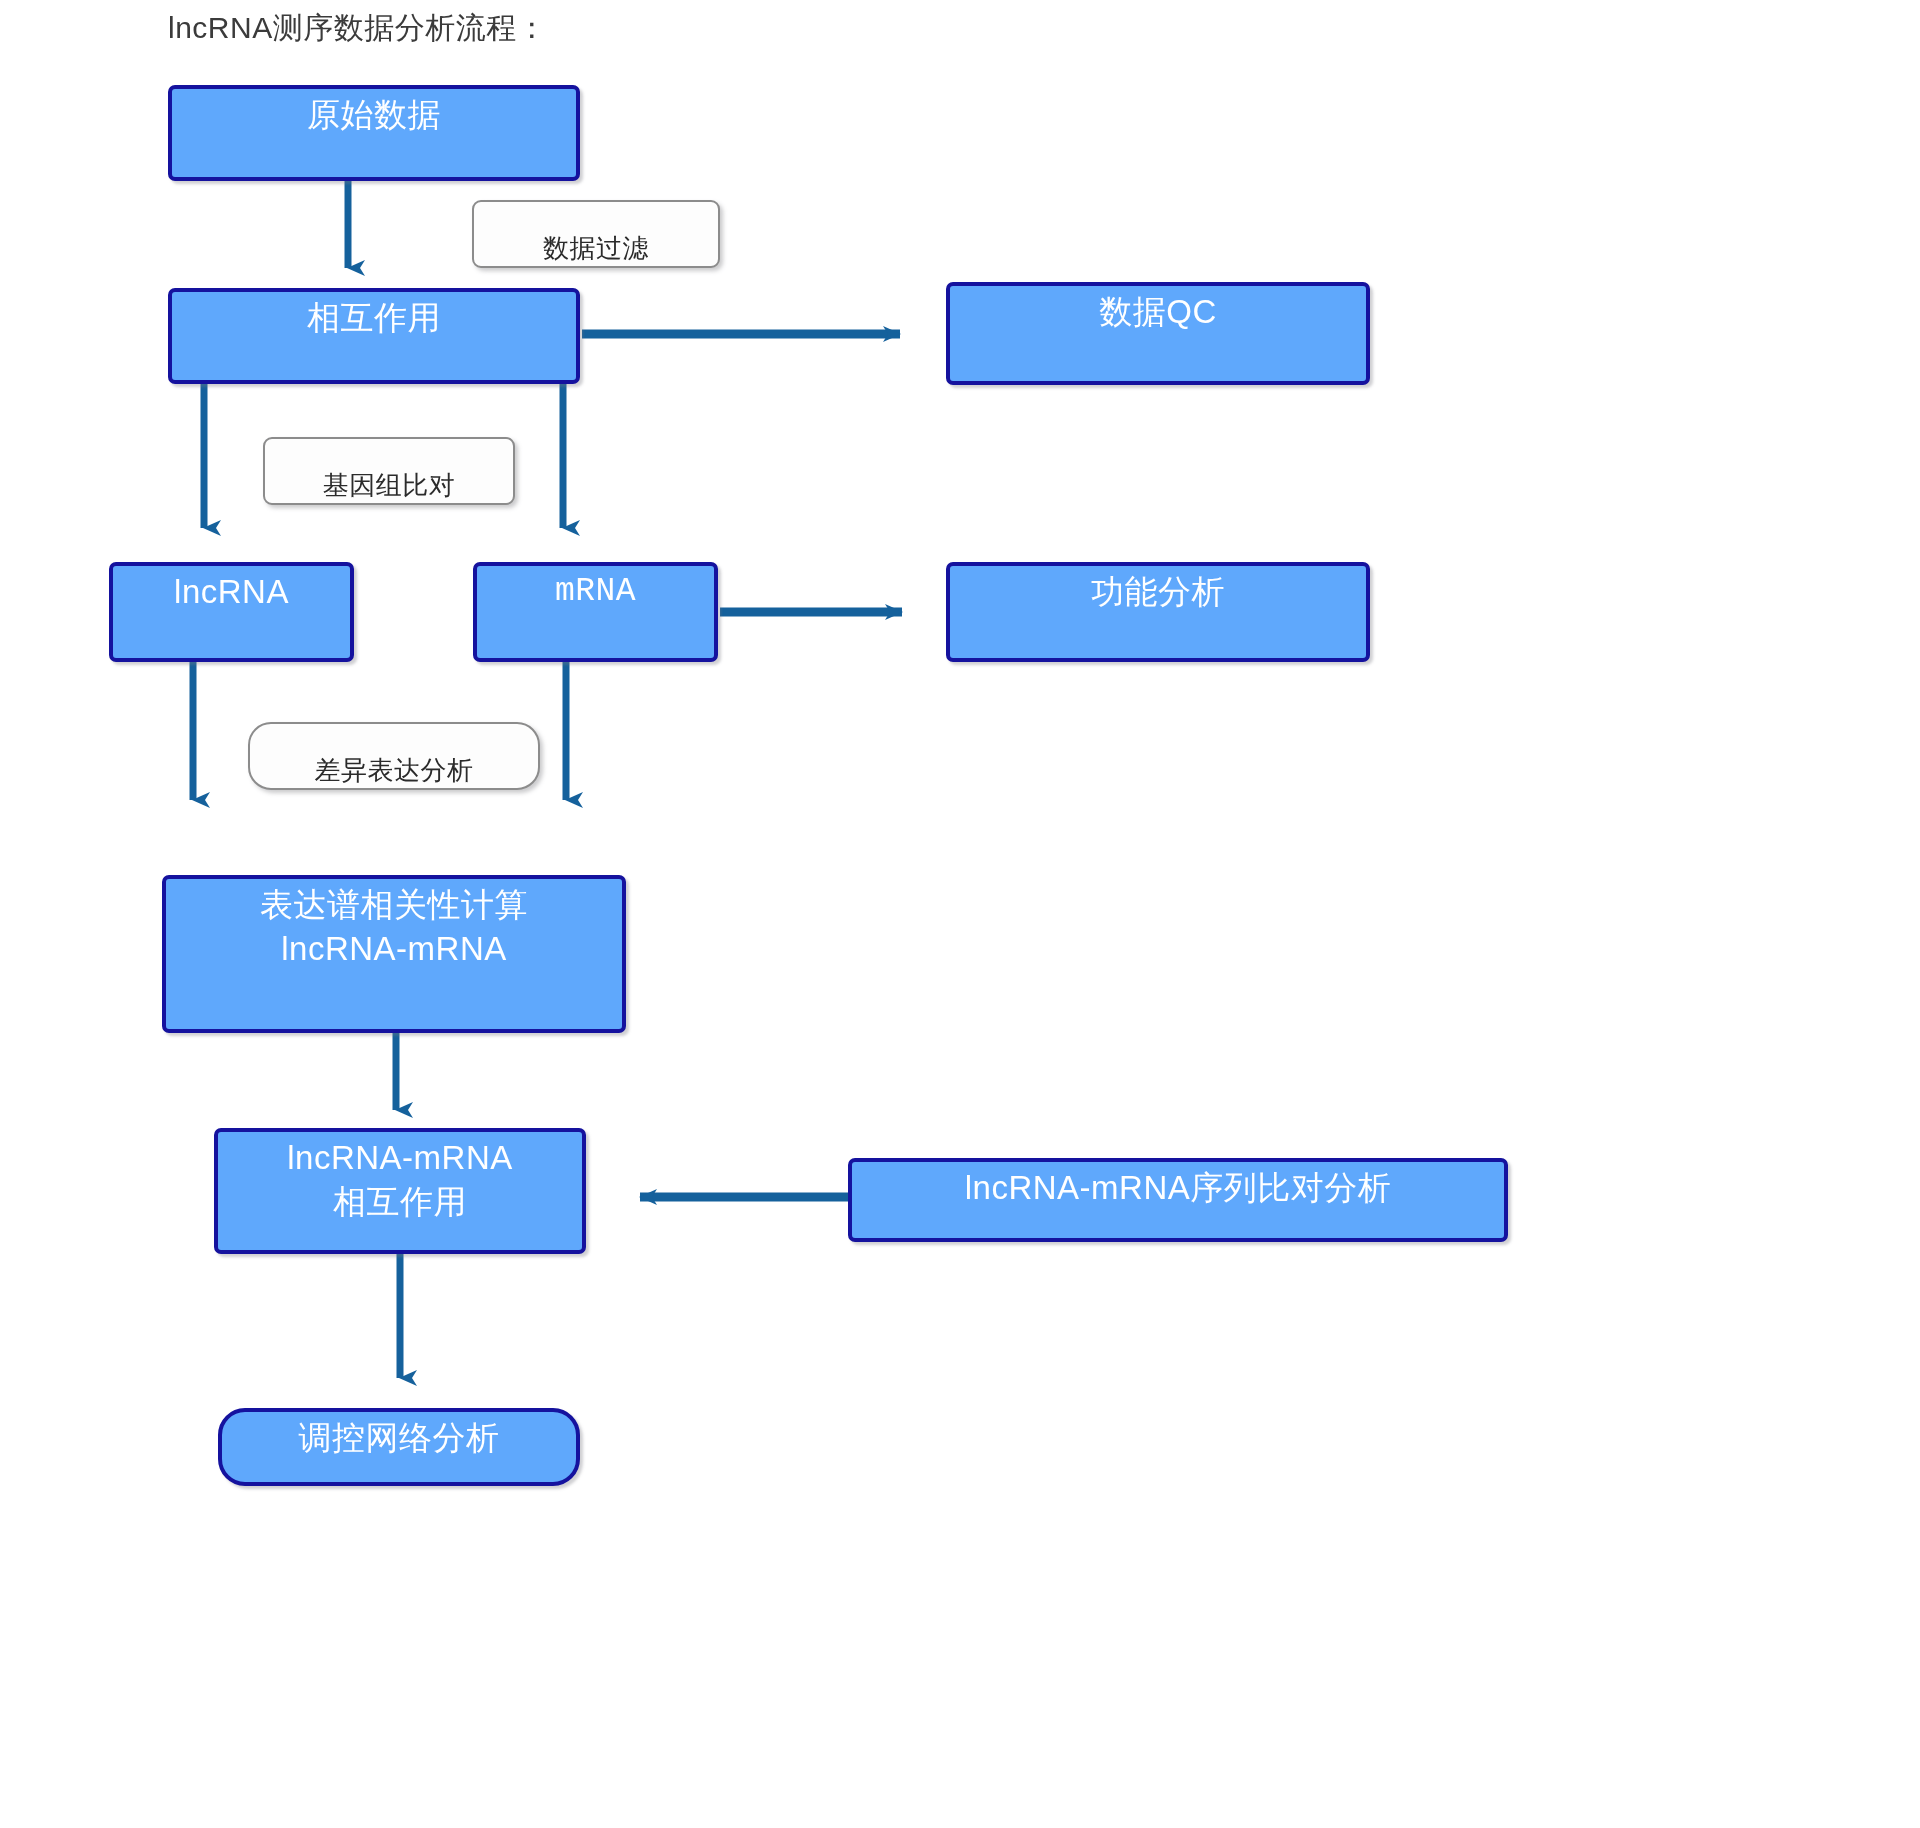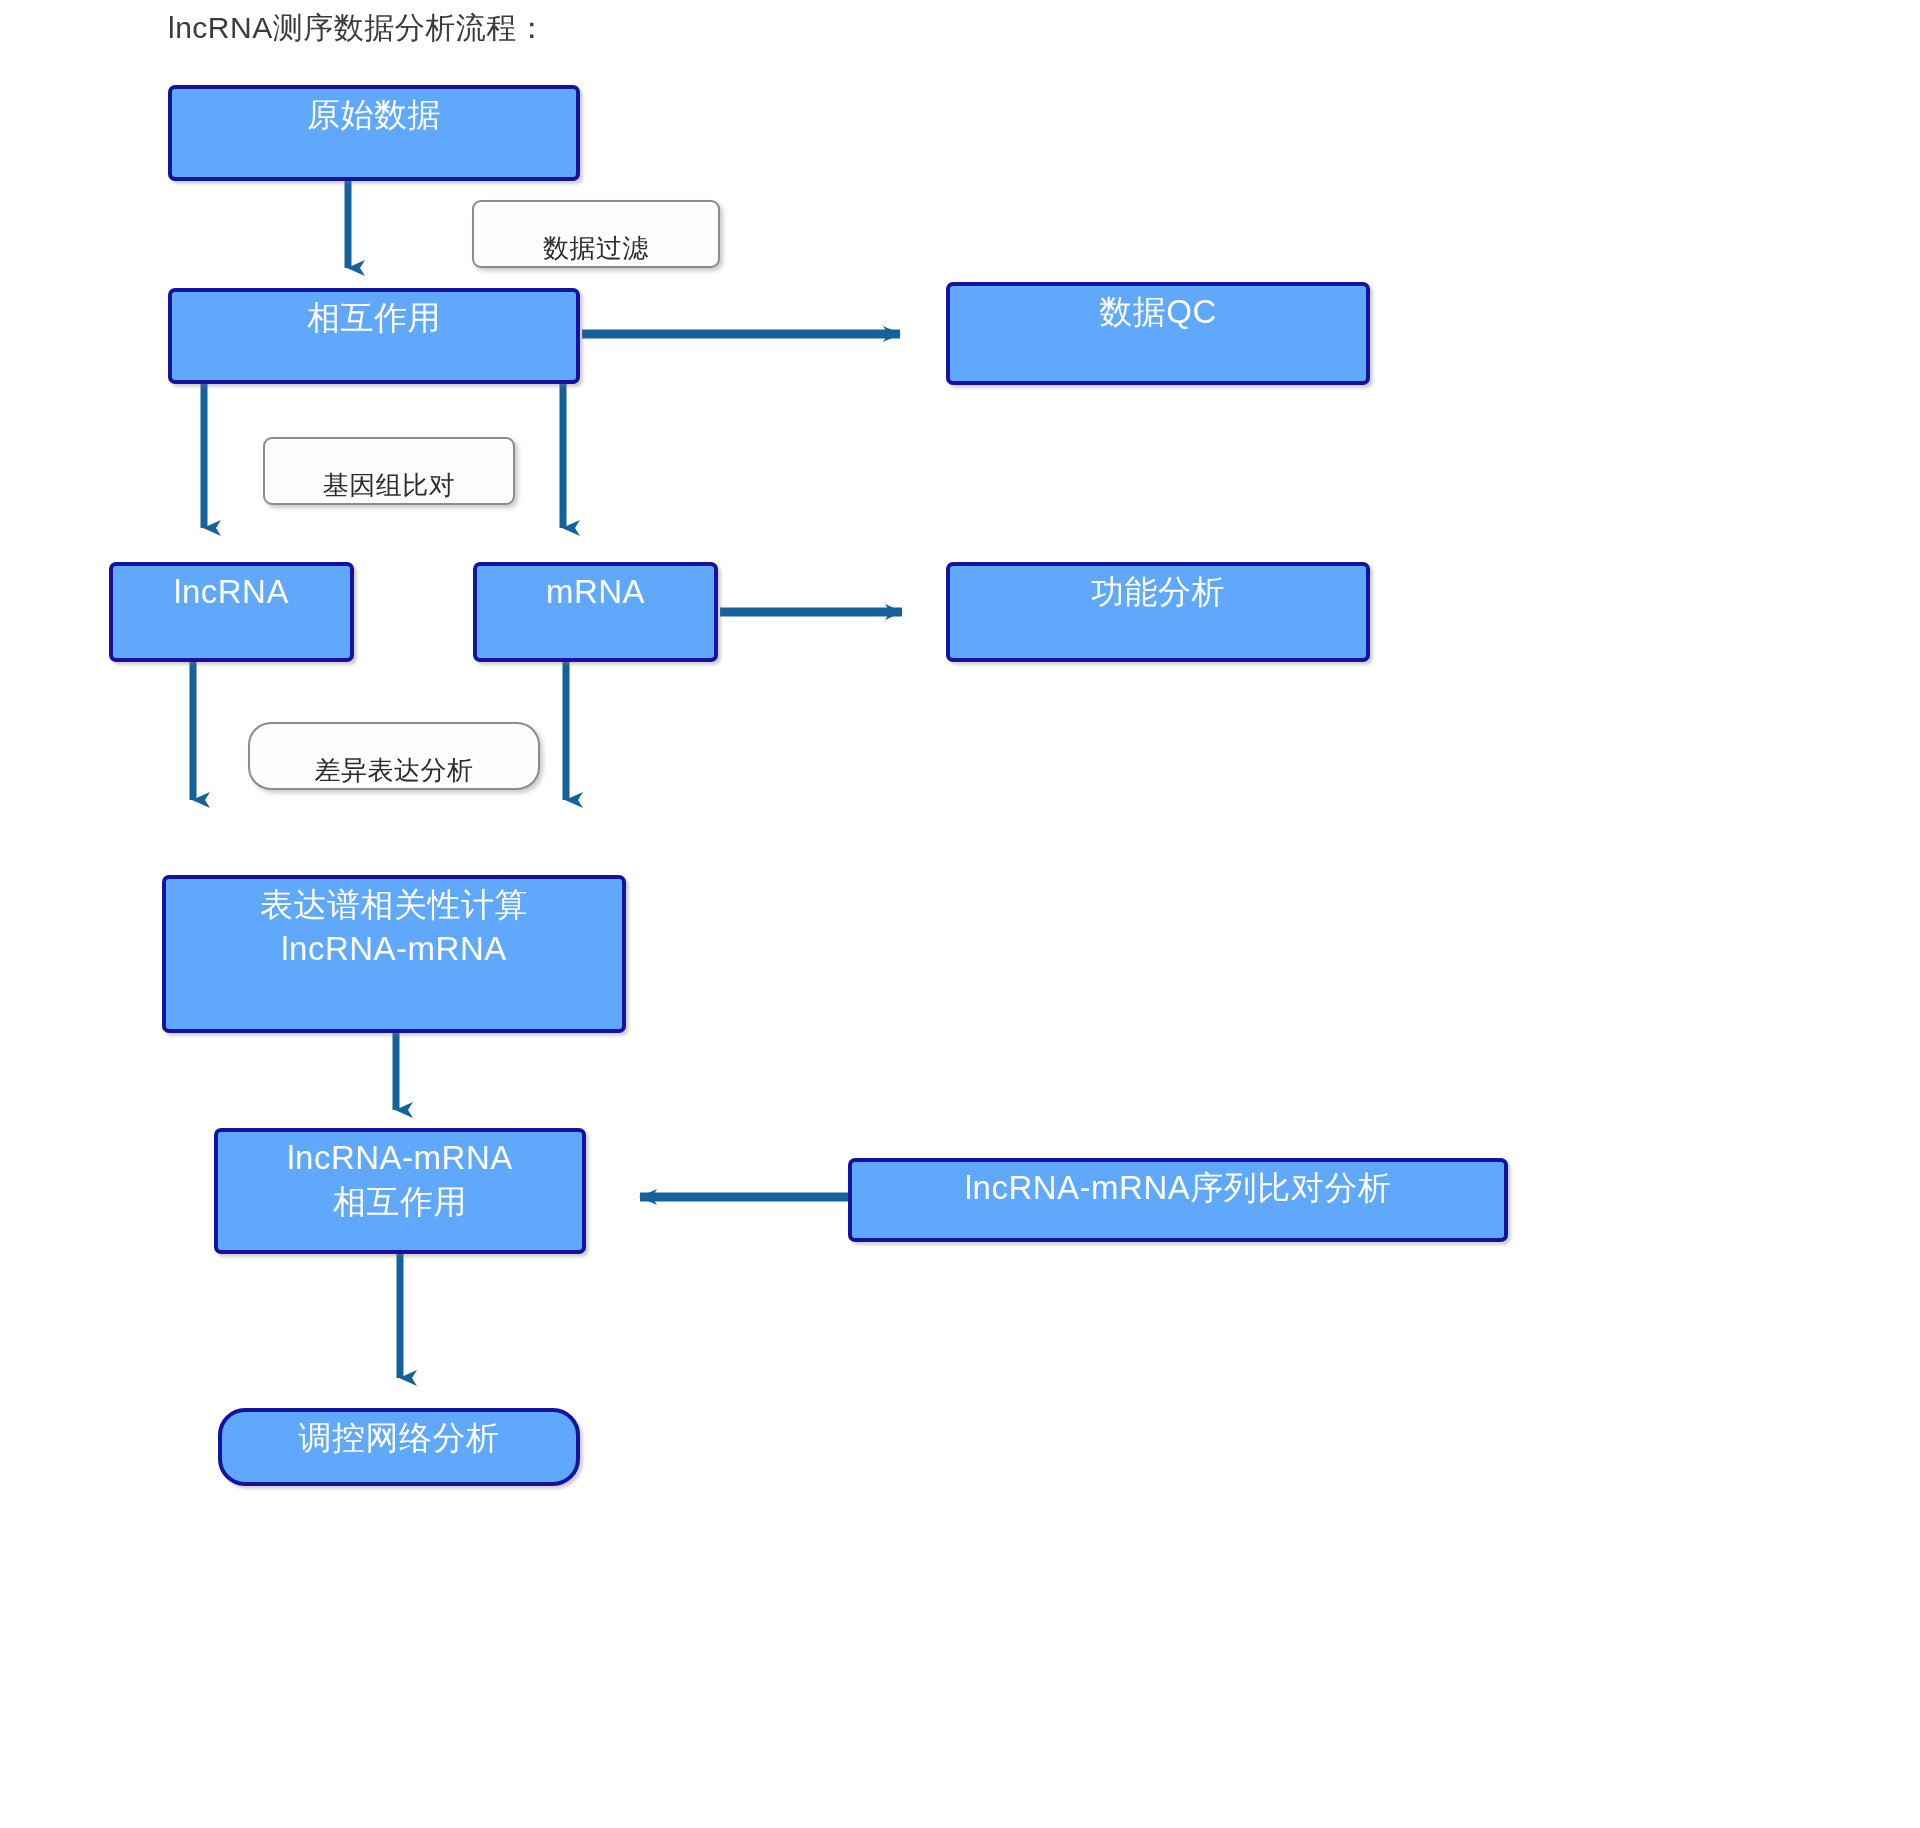--- a/index.html
+++ b/index.html
@@ -110,21 +110,21 @@
   </div>
 
   <div class="node" style="left:946px;top:282px;width:424px;height:103px;">
     <span class="n-text">数据QC</span>
   </div>
 
   <div class="node" style="left:109px;top:562px;width:245px;height:100px;">
     <span class="n-text">lncRNA</span>
   </div>
 
-  <div class="node" style="left:473px;top:562px;width:245px;height:100px;">
+  <div class="node" style="left:473px;top:562px;width:245px;height:100px;font-family:Liberation Mono, monospace;">
     <span class="n-text">mRNA</span>
   </div>
 
   <div class="node" style="left:946px;top:562px;width:424px;height:100px;">
     <span class="n-text">功能分析</span>
   </div>
 
   <div class="node" style="left:162px;top:875px;width:464px;height:158px;">
     <span class="n-text">表达谱相关性计算
 lncRNA-mRNA</span>

